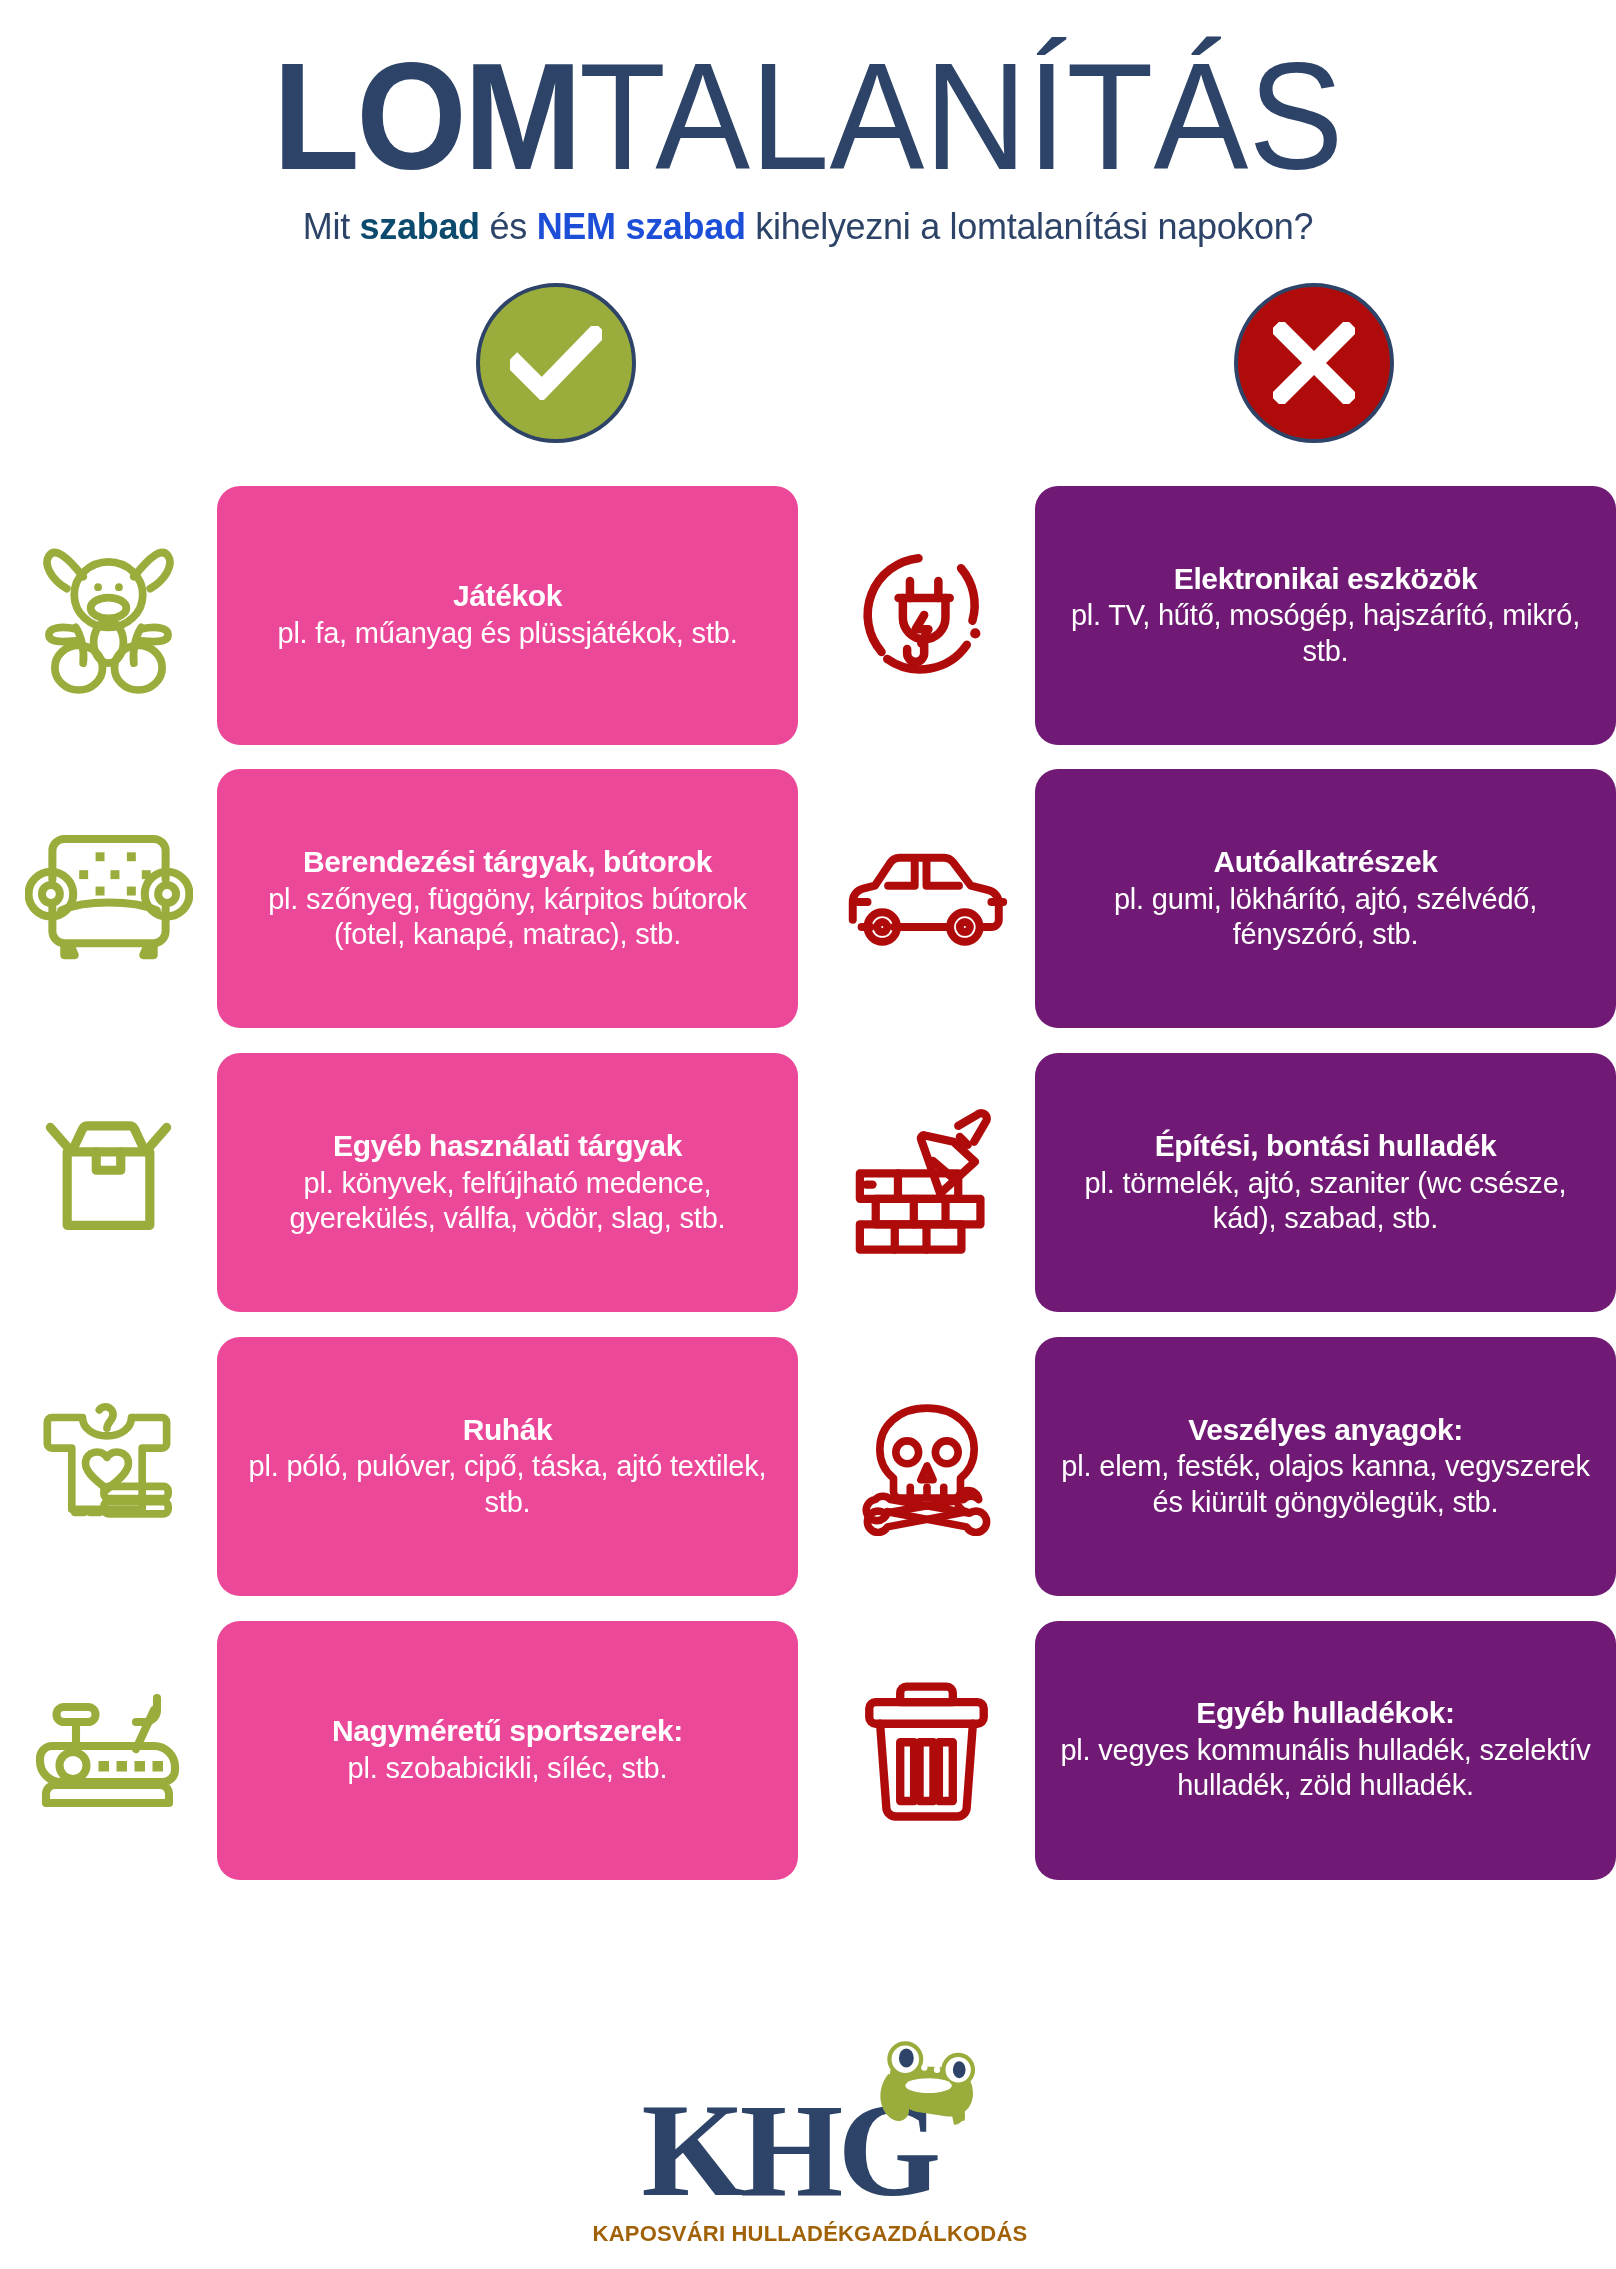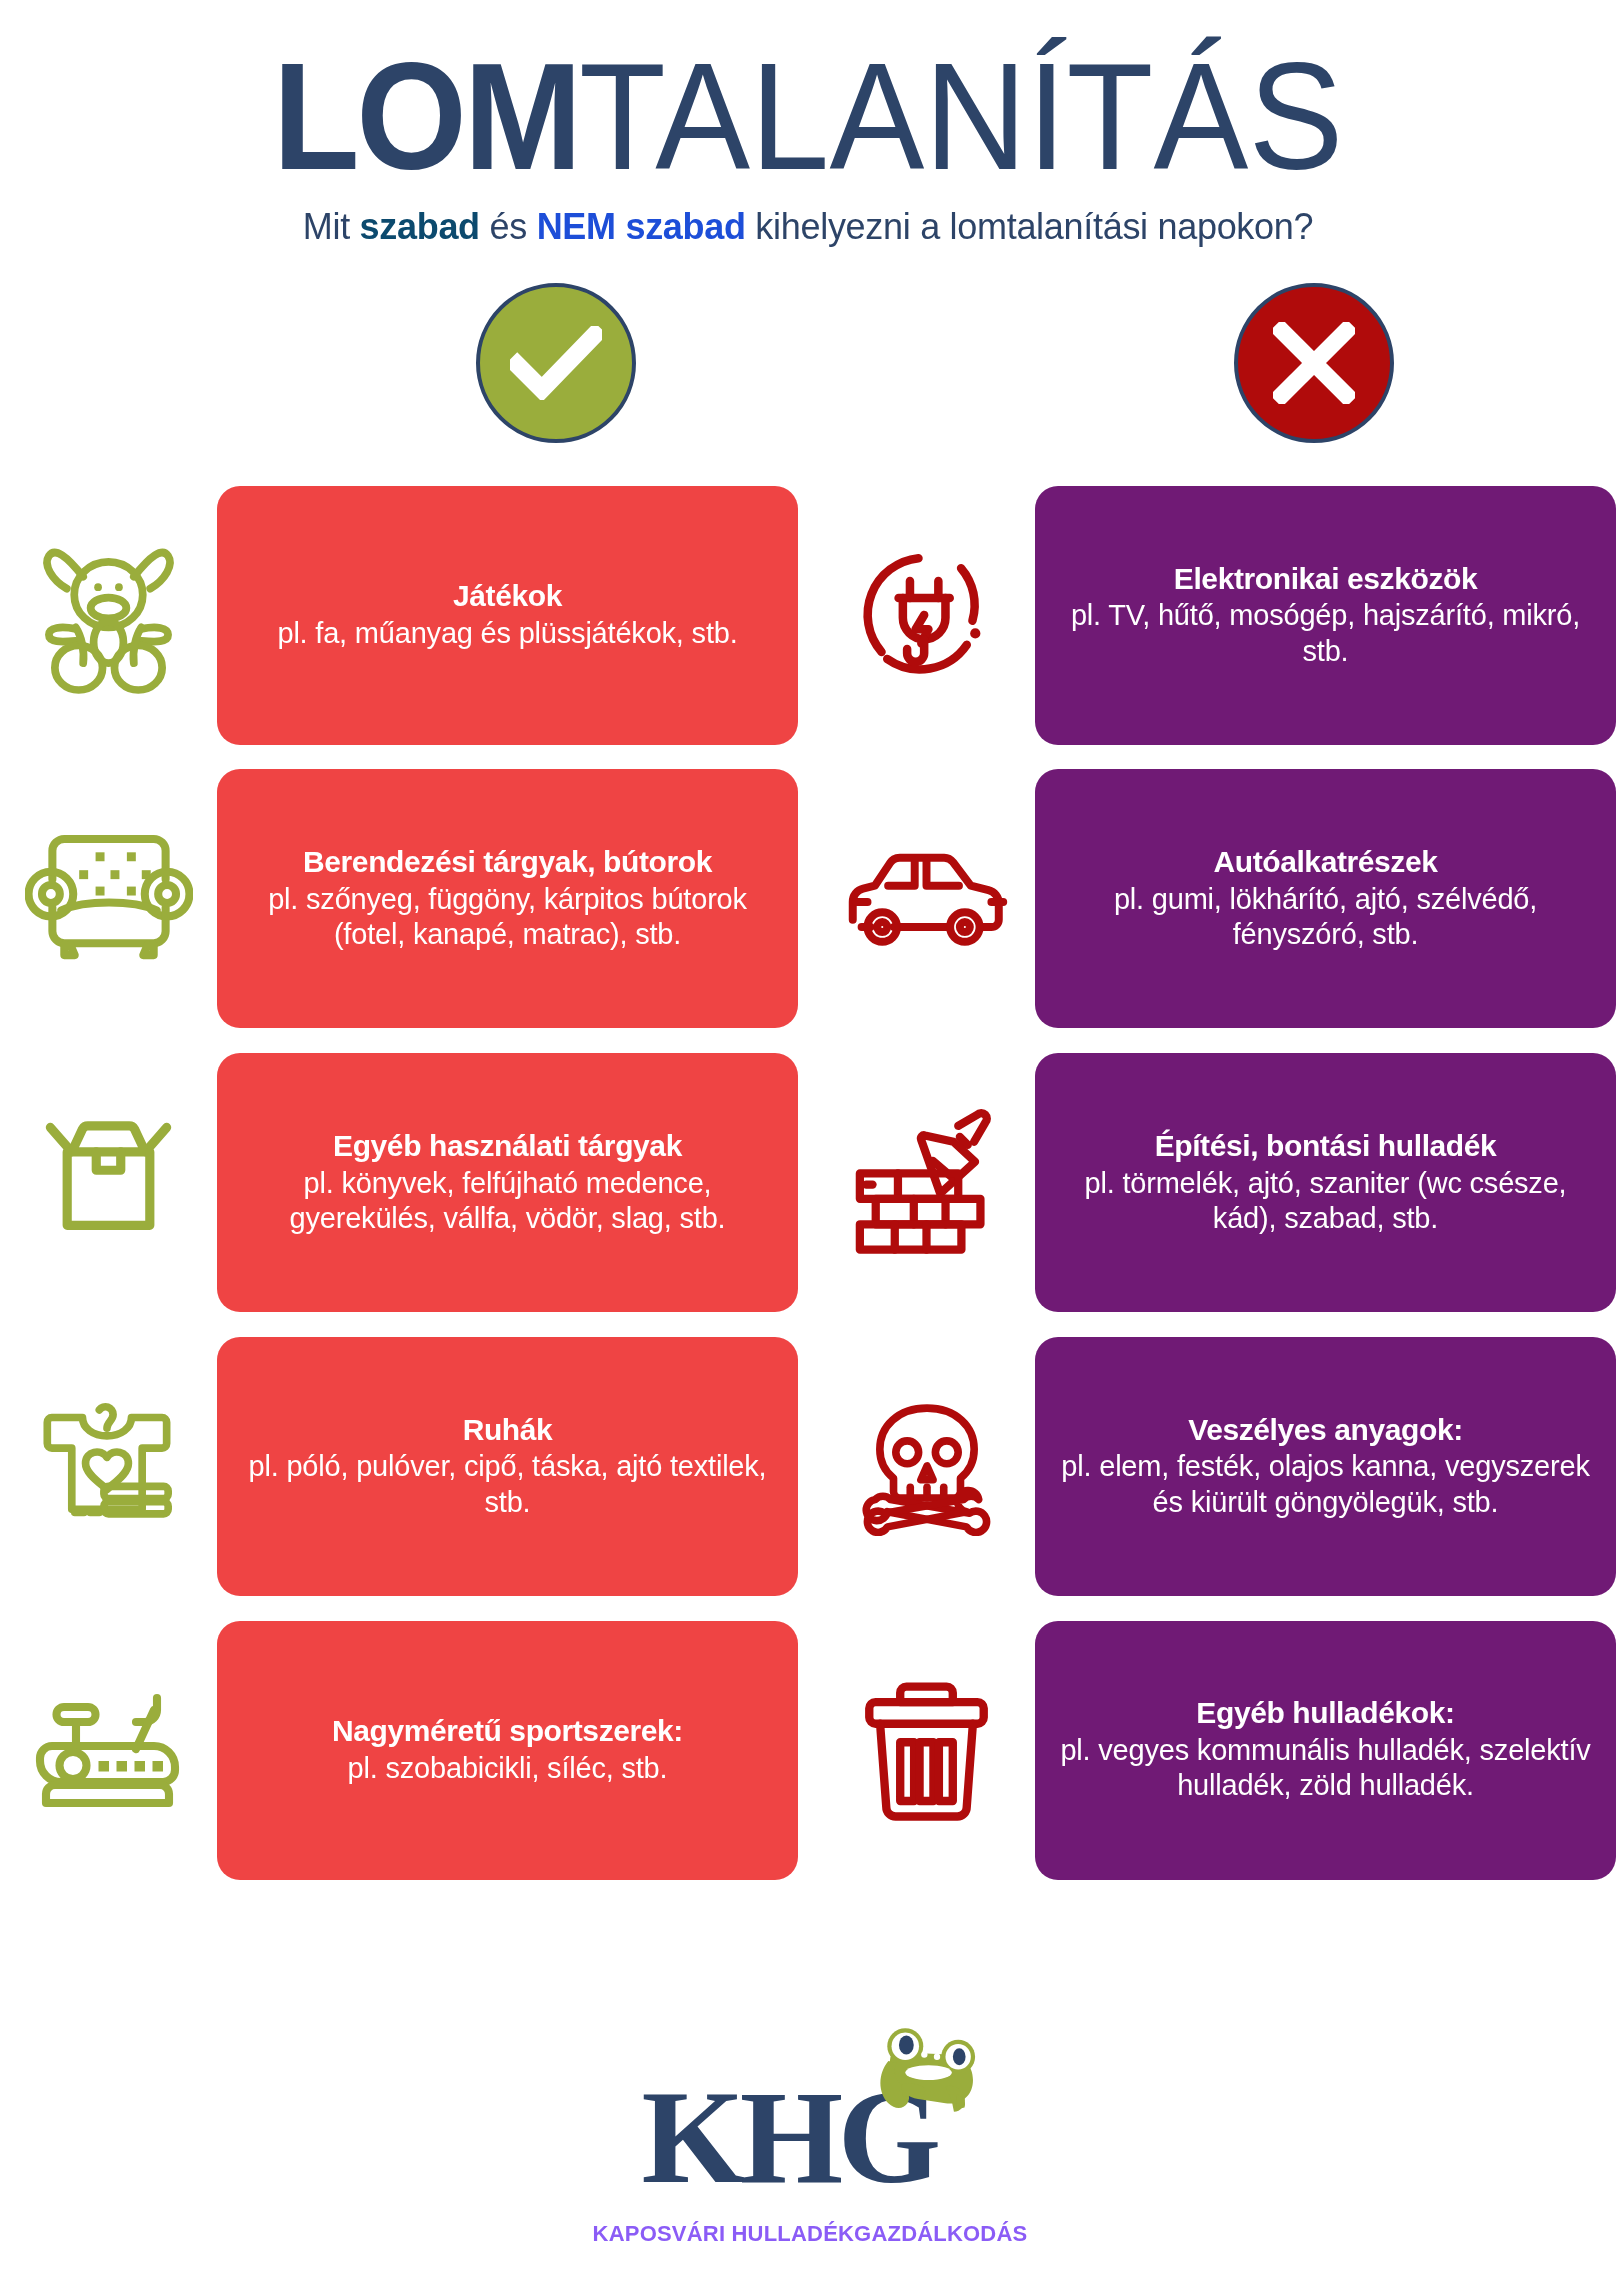--- a/index.html
+++ b/index.html
@@ -66,21 +66,21 @@
   .card {
     flex: 1;
     border-radius: 23px;
     padding: 16px 23px;
     display: flex; flex-direction: column;
     align-items: center; justify-content: center;
     text-align: center;
     color: #ffffff;
     min-height: 257px;
   }
-  .card.green { background: #ef4444; }
+  .card.green { background: #ec4899; }
   .card.red   { background: #701a75; }
 
   .card-title {
     font-size: 30px; font-weight: 700;
     line-height: 1.16; letter-spacing: -0.4px;
     margin-bottom: 1.8px;
   }
   .card-desc {
     font-size: 29px; font-weight: 400;
     line-height: 1.22; letter-spacing: -0.2px;
@@ -101,23 +101,23 @@
   .logo-wrap { position: relative; width: 337px; height: 151px; }
   .logo-text {
     position: absolute; left: 0; top: 16px;
     font-family: "Liberation Serif", serif;
     font-size: 133px; font-weight: 700;
     color: #2d4468; letter-spacing: -5.3px;
     line-height: 1;
   }
   .logo-frog { position: absolute; right: -7px; top: -30px; }
   .logo-sub {
-    margin-top: 15px;
+    margin-top: 2px;
     font-size: 22px; font-weight: 700;
-    color: #8b5cf6; letter-spacing: 0.2px;
+    color: #a16207; letter-spacing: 0.2px;
   }
 </style>
 </head>
 <body>
 
 <div class="page">
 
   <div class="header">
     <div class="title"><span class="lom">LOM</span><span class="rest">TALANÍTÁS</span></div>
     <div class="subtitle"><span>Mit </span><span class="ok">szabad</span><span> és </span><span class="no">NEM szabad</span><span> kihelyezni a lomtalanítási napokon?</span></div>

